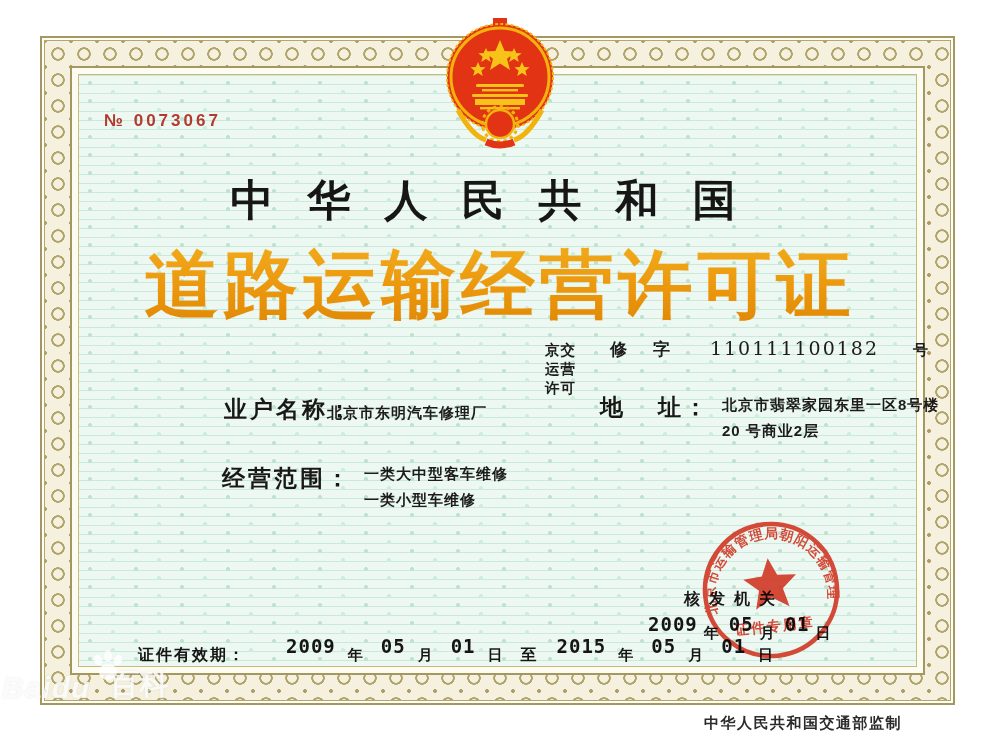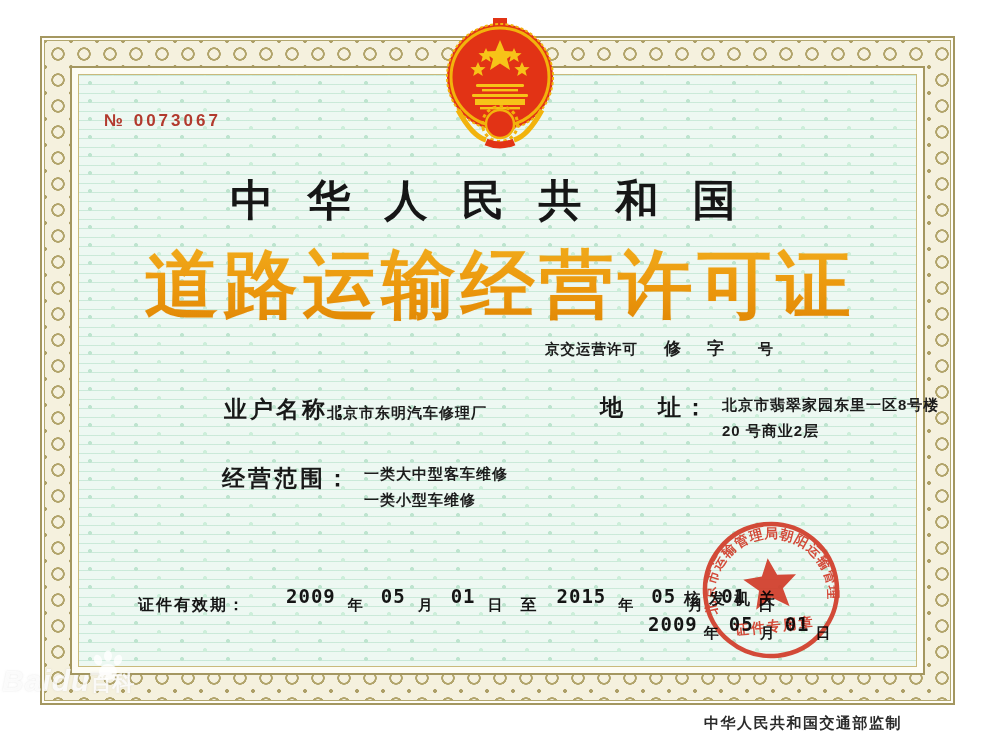--- a/index.html
+++ b/index.html
@@ -75,21 +75,21 @@
     font-size:15px;font-weight:bold;color:#1c1c1c;letter-spacing:1px;line-height:26px;white-space:nowrap;
   }
   .owner-label{left:224px;top:394px;}
   .owner-value{left:327px;top:400px;}
   .addr-label{left:600px;top:392px;width:110px;display:flex;justify-content:space-between;}
   .addr-value{left:722px;top:392px;}
   .scope-label{left:222px;top:463px;}
   .scope-value{left:324px;top:461px;margin-left:40px;}
 
   .validity-row,.issue-date-row{display:flex;align-items:baseline;color:#151515;}
-  .validity-row{left:138px;top:592px;text-align:right;}
+  .validity-row{left:138px;top:642px;text-align:right;}
   .issue-date-row{left:648px;top:620px;}
   .vlabel{font-size:16px;font-weight:bold;letter-spacing:2px;margin-right:26px;}
   .dnum{
     font-size:19px;font-weight:bold;font-family:"DejaVu Sans Mono","Liberation Mono",monospace;
     transform:translateY(-7px);display:inline-block;letter-spacing:1px;
   }
   .dunit{font-size:15px;font-weight:bold;display:inline-block;}
   .validity-row .dnum{margin:0 8px 0 14px;}
   .validity-row .dunit{margin:0 4px;}
   .dto{font-size:16px;font-weight:bold;margin:0 6px 0 14px;}
@@ -108,21 +108,21 @@
 
   .footer-note{
     left:704px;top:714px;font-size:15px;font-weight:bold;color:#2b2b2b;letter-spacing:1.5px;
   }
   .watermark{
     left:2px;top:664px;display:flex;align-items:flex-end;
     color:rgba(255,255,255,.82);font-weight:bold;z-index:30;
     text-shadow:0 0 2px rgba(180,180,180,.35);
   }
   .watermark .wm-latin{font-size:30px;font-style:italic;letter-spacing:1px;text-align:center;}
-  .watermark .wm-cjk{font-size:22px;margin-left:0;}
+  .watermark .wm-cjk{font-size:30px;margin-left:19px;}
   .wm-paw{position:absolute;left:86px;top:-14px;}
   .content{position:absolute;inset:0;z-index:10;}
 </style>
 </head>
 <body>
 
 <div class="page">
 
   <div class="frame">
     <div class="band">
@@ -162,20 +162,21 @@
 
     <div class="abs serial">№ 0073067</div>
 
     <div class="abs country-title">中华人民共和国</div>
     <div class="abs main-title">道路运输经营许可证</div>
 
     <div class="abs license-row">
       <span class="license-prefix">京交运营许可</span>
       <span class="license-char">修</span>
       <span class="license-char">字</span>
+      <span class="license-number">110111100182</span>
       <span class="license-suffix">号</span>
     </div>
 
     <div class="abs field-label owner-label">业户名称：</div>
     <div class="abs field-value owner-value">北京市东明汽车修理厂</div>
 
     <div class="abs field-label addr-label">
       <span>地</span>
       <span>址：</span>
     </div>

